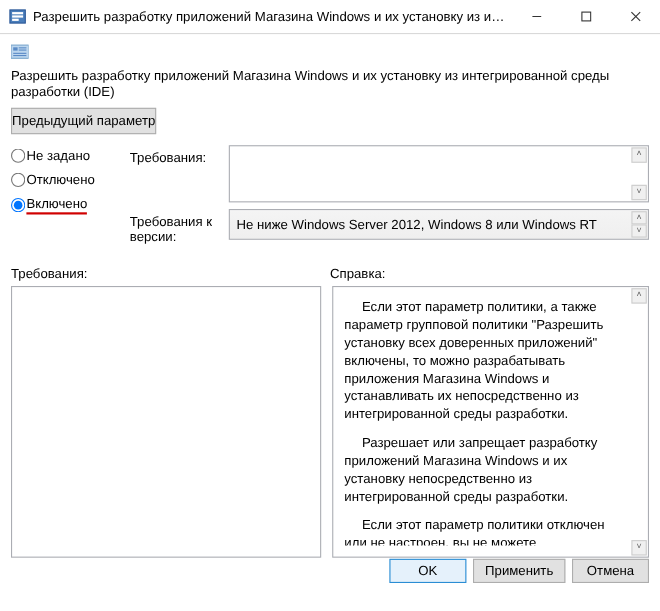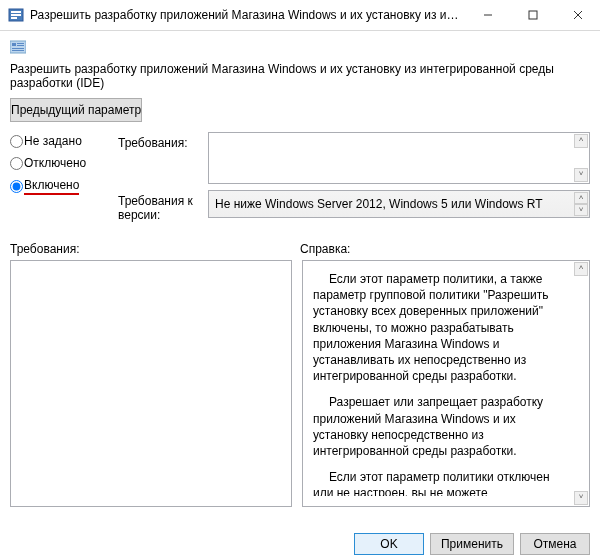--- a/index.html
+++ b/index.html
@@ -174,21 +174,21 @@
   }
   .help-inner p {
     margin: 0 0 10px 0;
     text-indent: 16px;
     line-height: 1.35;
   }
   .panel.right .tiny-scroll { top:1px; bottom:1px; }
   .footer {
     position: absolute;
     right: 10px;
-    bottom: 0;
+    bottom: 25px;
     display: flex;
     gap: 6px;
   }
   .btn.primary {
     border: 1px solid #2a8dd4;
     background: #e5f1fb;
   }
 </style>
 </head>
 <body>
@@ -260,21 +260,21 @@
           <span></span>
           <div class="tiny-scroll full">
             <div class="arrow">˄</div>
             <div class="arrow">˅</div>
           </div>
         </div>
       </div>
       <div class="field-row">
         <div class="field-label">Требования к версии:</div>
         <div class="req-box">
-          <span>Не ниже Windows Server 2012, Windows 5 или Windows RT</span>
+          <span>Не ниже Windows Server 2012, Windows 8 или Windows RT</span>
           <div class="tiny-scroll full">
             <div class="arrow">˄</div>
             <div class="arrow">˅</div>
           </div>
         </div>
       </div>
     </div>
   </div>
 
   <div class="section-labels">

